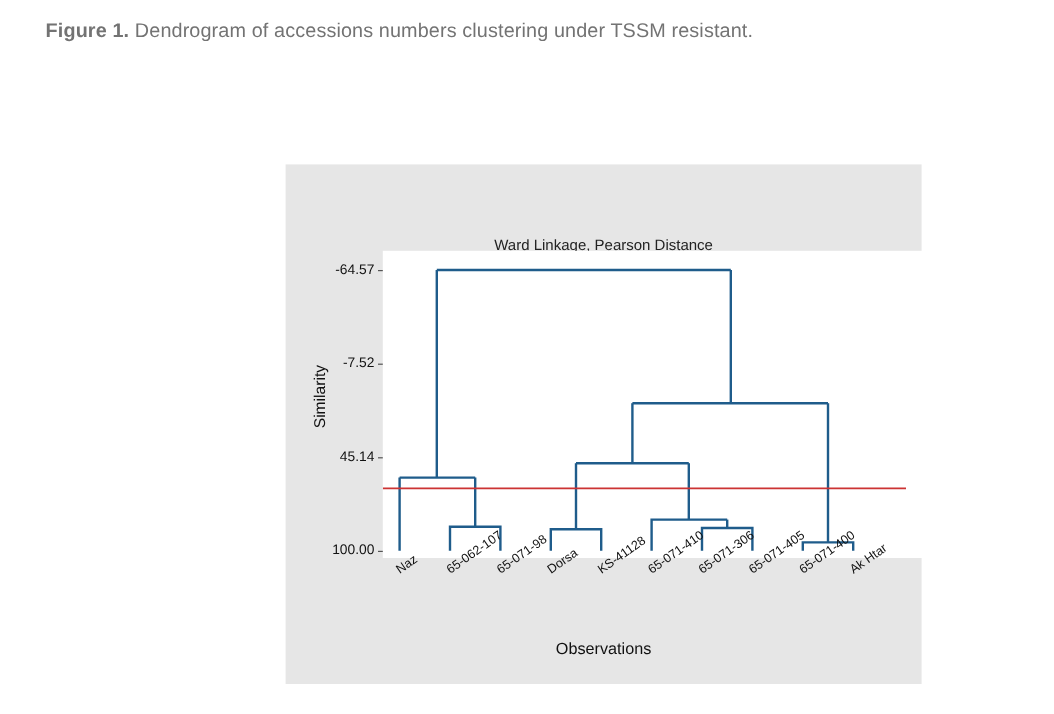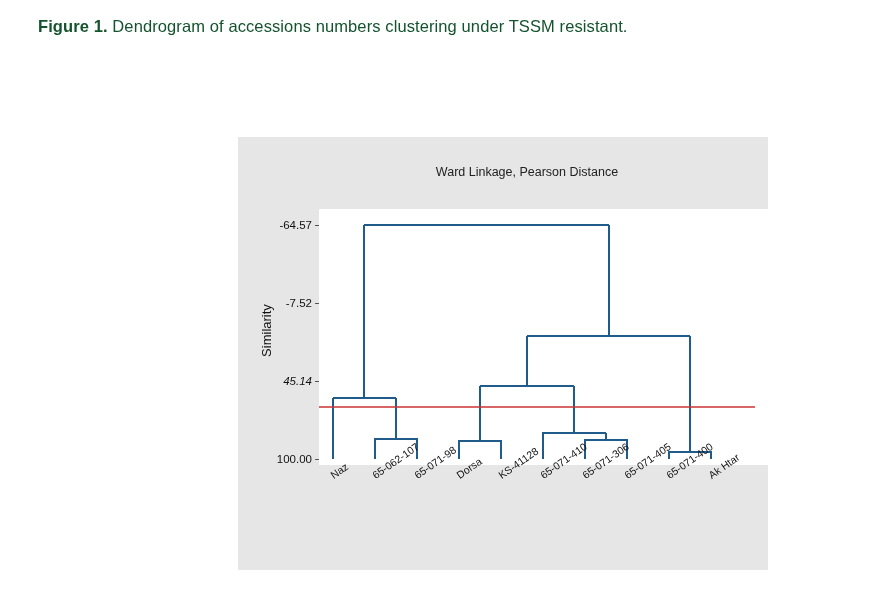--- a/index.html
+++ b/index.html
@@ -12,21 +12,21 @@
     height: 595px;
     font-family: "Liberation Sans", sans-serif;
     position: relative;
     overflow: hidden;
   }
   #figure-caption {
     position: absolute;
     left: 38px;
     top: 17px;
     font-size: 16.5px;
-    color: #14532d;
+    color: #737373;
     letter-spacing: 0.1px;
     white-space: nowrap;
   }
   #figure-caption .cap-label {
     font-weight: bold;
   }
   #chart-panel {
     position: absolute;
     left: 238px;
     top: 137px;
@@ -39,26 +39,25 @@
     left: 0;
     top: 18px;
     width: 100%;
     text-align: center;
     font-size: 17px;
     color: #222222;
   }
   #chart-subtitle {
     position: absolute;
     left: 0;
-    top: 28px;
+    top: 60px;
     width: 100%;
     text-align: center;
     font-size: 12.5px;
     color: #222222;
-    padding-left: 24px;
   }
   #y-axis-title {
     position: absolute;
     left: -32px;
     top: 186px;
     width: 120px;
     text-align: center;
     font-size: 13px;
     color: #111111;
     transform: rotate(-90deg);
@@ -118,31 +117,32 @@
 <body>
 
 <div id="figure-caption">
   <span class="cap-label">Figure 1.</span><span> Dendrogram of accessions numbers clustering under TSSM resistant.</span>
 </div>
 
 <div id="chart-panel">
 
   <div id="chart-subtitle">Ward Linkage, Pearson Distance</div>
   <div id="y-axis-title">Similarity</div>
+  <div id="x-axis-title">Observations</div>
 
   <div id="plot-area">
 
     <div class="ytick-mark" style="top:16px;"></div>
     <div class="ytick-label" style="top:16px;">-64.57</div>
 
     <div class="ytick-mark" style="top:94px;"></div>
     <div class="ytick-label" style="top:94px;">-7.52</div>
 
     <div class="ytick-mark" style="top:172px;"></div>
-    <div class="ytick-label" style="top:172px;font-style:italic;">45.14</div>
+    <div class="ytick-label" style="top:172px;">45.14</div>
 
     <div class="ytick-mark" style="top:250px;"></div>
     <div class="ytick-label" style="top:250px;">100.00</div>
 
     <svg class="dendro" width="436" height="256" viewBox="0 0 436 256">
       <g fill="none" stroke="#1f5c8b" stroke-width="2">
 
         <path d="M14 250 L14 189"></path>
 
         <path d="M56 250 L56 230 L98 230 L98 250"></path>

